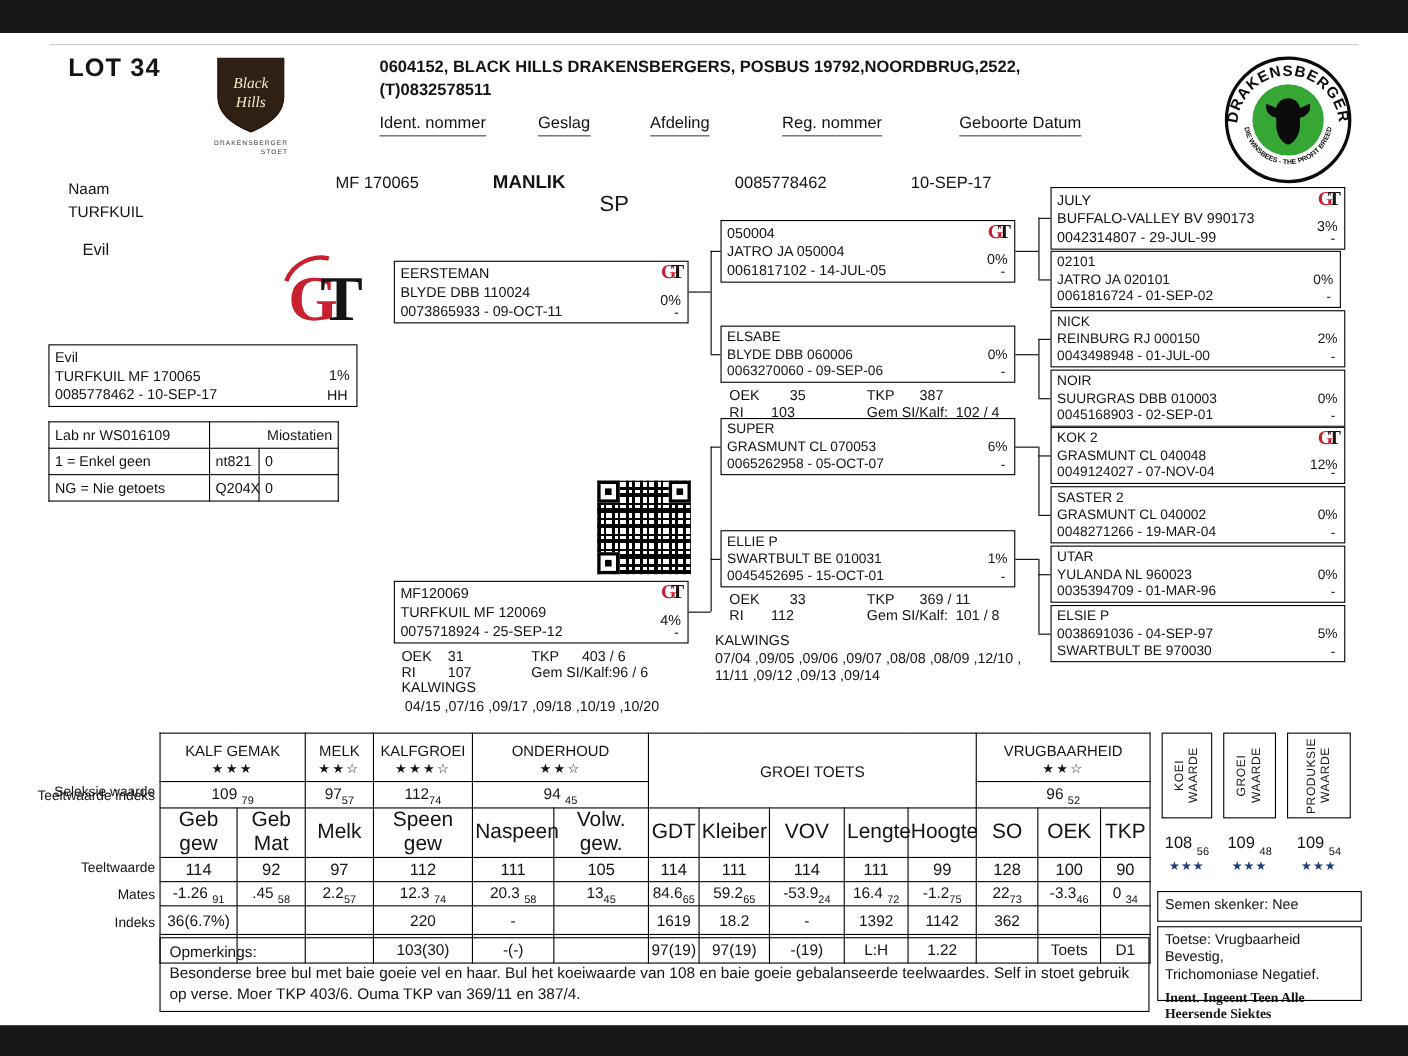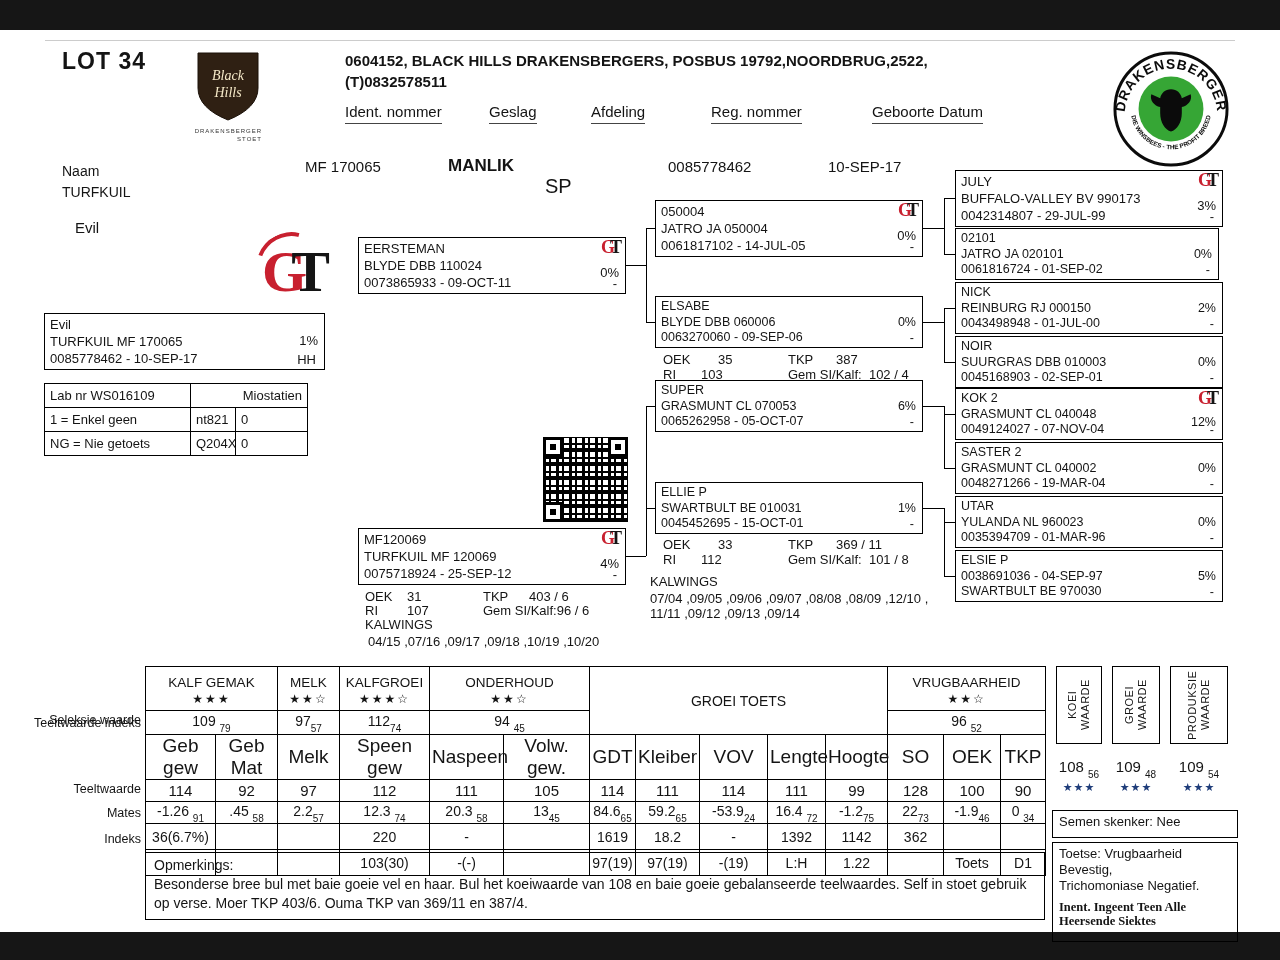--- a/index.html
+++ b/index.html
@@ -427,21 +427,21 @@
   <td><span>2.2</span><sub>57</sub></td>
   <td><span>12.3</span> <sub>74</sub></td>
   <td><span>20.3</span> <sub>58</sub></td>
   <td><span>13</span><sub>45</sub></td>
   <td><span>84.6</span><sub>65</sub></td>
   <td><span>59.2</span><sub>65</sub></td>
   <td><span>-53.9</span><sub>24</sub></td>
   <td><span>16.4</span> <sub>72</sub></td>
   <td><span>-1.2</span><sub>75</sub></td>
   <td><span>22</span><sub>73</sub></td>
-  <td><span>-1.9</span><sub>46</sub></td>
+  <td><span>-3.3</span><sub>46</sub></td>
   <td><span>0</span> <sub>34</sub></td>
 </tr>
 <tr class="r6">
   <td>36(6.7%)</td>
   <td></td>
   <td></td>
   <td>220</td>
   <td>-</td>
   <td></td>
   <td>1619</td>
@@ -486,21 +486,21 @@
 <div class="wval" style="left:1056px;width:46px"><span>108</span> <sub>56</sub></div>
 <div class="wval" style="left:1112px;width:48px"><span>109</span> <sub>48</sub></div>
 <div class="wval" style="left:1170px;width:58px"><span>109</span> <sub>54</sub></div>
 
 <div class="wstars" style="left:1056px;width:46px">★★★</div>
 <div class="wstars" style="left:1112px;width:48px">★★★</div>
 <div class="wstars" style="left:1170px;width:58px">★★★</div>
 
 <div class="notebox" style="left:1052px;top:810px;width:186px;height:28px">Semen skenker: Nee</div>
 
-<div class="notebox" style="left:1052px;top:842px;width:186px;height:100px">
+<div class="notebox" style="left:1052px;top:842px;width:186px;height:68px">
   <div>Toetse: Vrugbaarheid Bevestig,</div>
   <div>Trichomoniase Negatief.</div>
   <div class="serifnote">Inent. Ingeent Teen Alle</div>
   <div class="serifnote" style="margin-top:0">Heersende Siektes</div>
 </div>
 
 <div class="opm">
   <div>Opmerkings:</div>
   <div>Besonderse bree bul met baie goeie vel en haar. Bul het koeiwaarde van 108 en baie goeie gebalanseerde teelwaardes. Self in stoet gebruik op verse. Moer TKP 403/6. Ouma TKP van 369/11 en 387/4.</div>
 </div>

